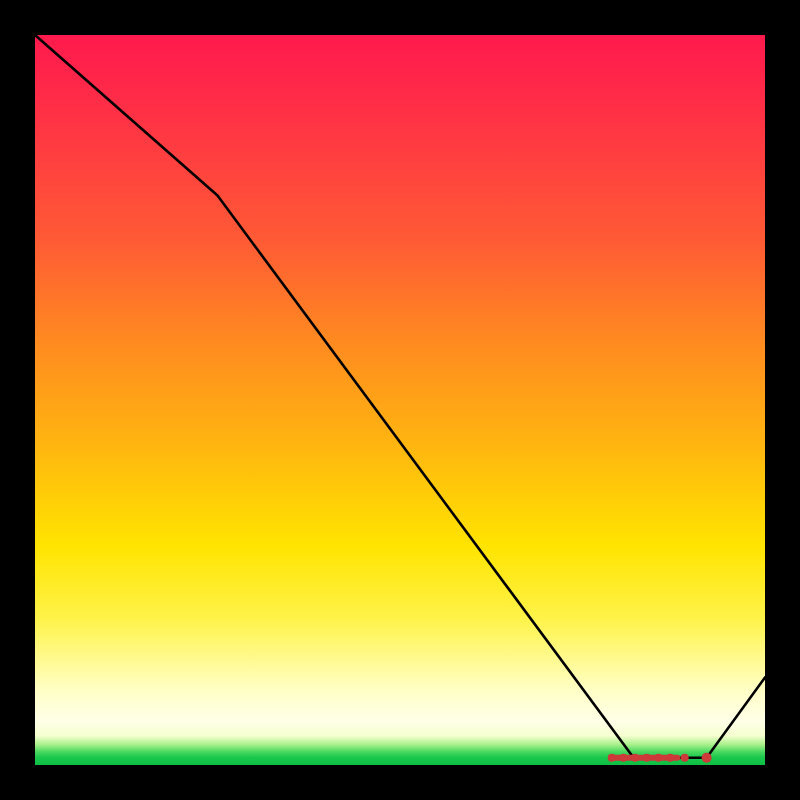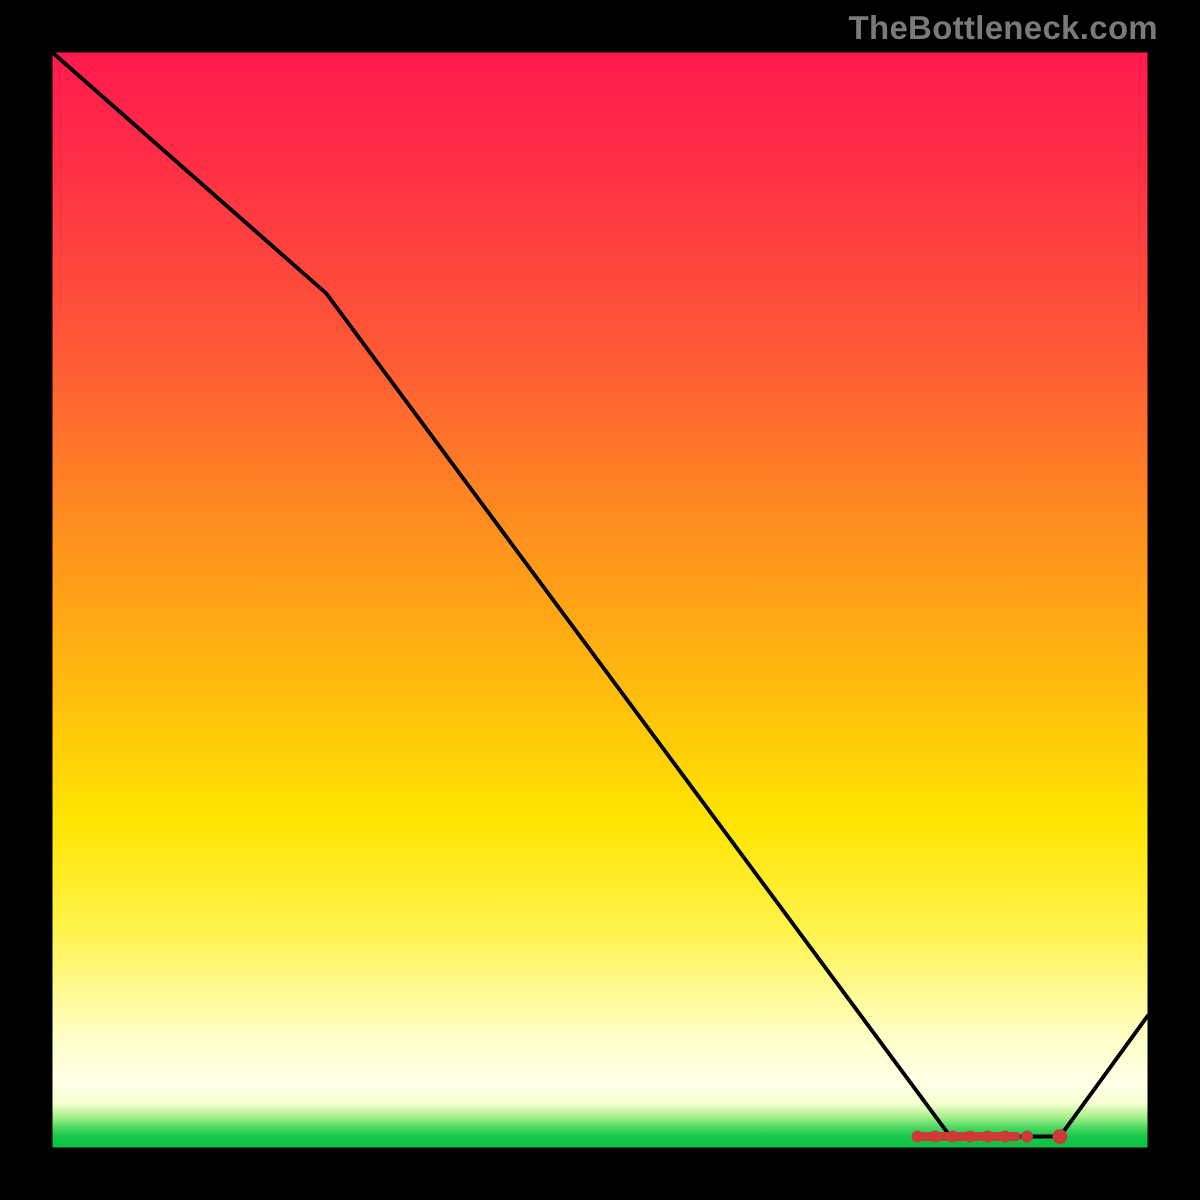--- a/index.html
+++ b/index.html
@@ -71,21 +71,20 @@
     stroke: #cc3a3a;
     stroke-width: 6;
     stroke-linecap: round;
   }
 </style>
 </head>
 <body>
 
 <div class="chart-wrap">
 
-  <div class="credit">TheBottleneck.com</div>
 
   <div class="plot-area"></div>
 
   <svg class="overlay" viewBox="0 0 730 730" preserveAspectRatio="none">
     <path class="series-line" d="M0.0 0.0 L182.5 160.6 L598.6 722.7 L671.6 722.7 L730.0 642.4"></path>
     <g id="marker-cluster">
         <line class="dash" x1="576.7" x2="642.4" y1="722.7" y2="722.7"></line>
         <circle class="dot" cx="576.7" cy="722.7" r="4"></circle>
         <circle class="dot" cx="588.38" cy="722.7" r="4"></circle>
         <circle class="dot" cx="600.0600000000001" cy="722.7" r="4"></circle>

